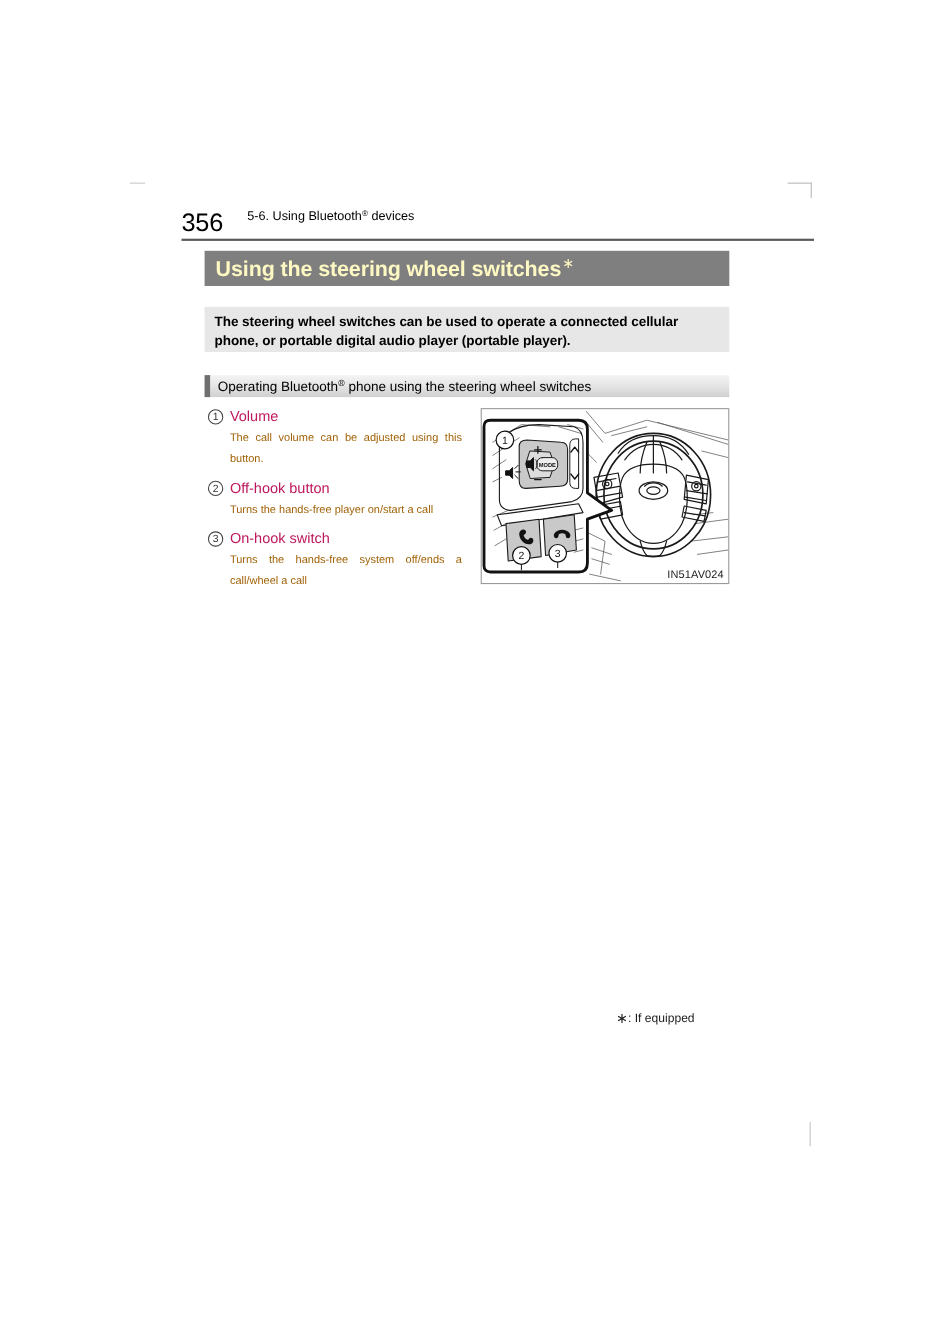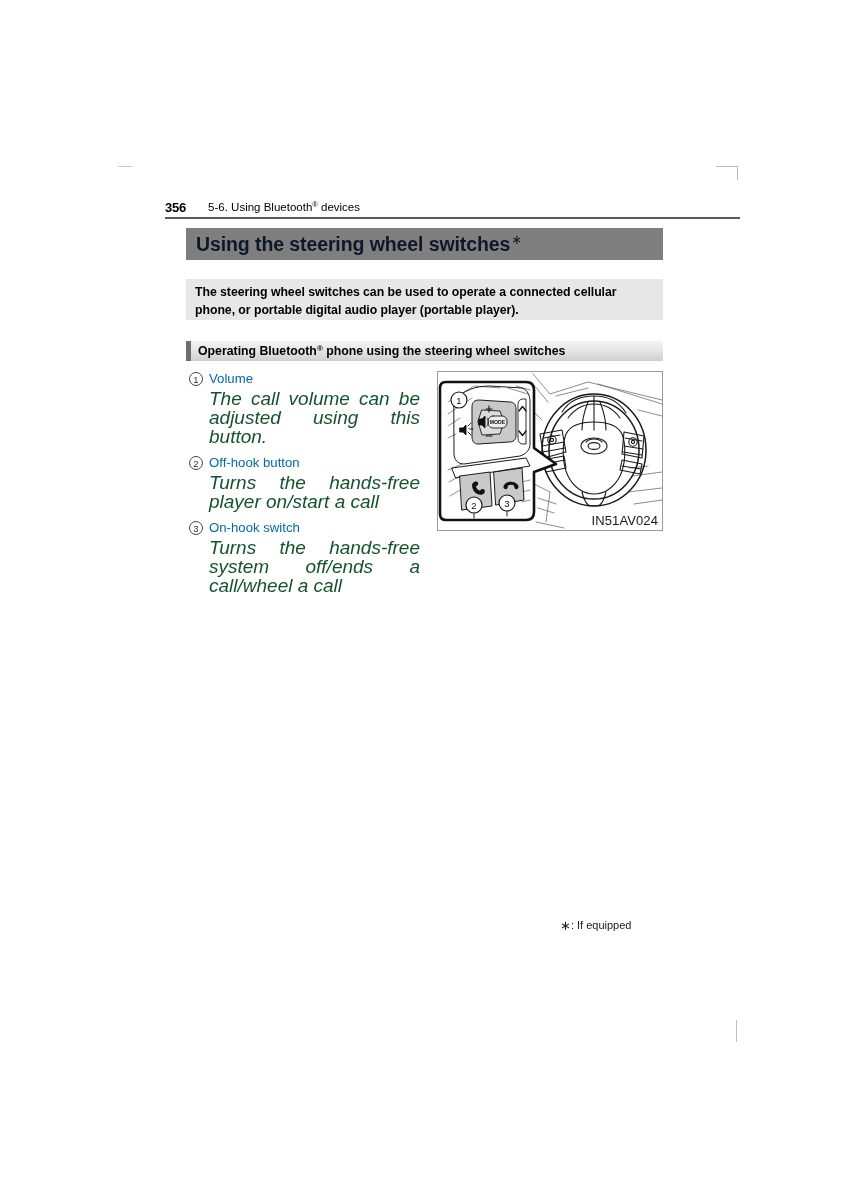--- a/index.html
+++ b/index.html
@@ -30,30 +30,30 @@
   .runhead {
     position: absolute;
     left: 165px;
     top: 188px;
     width: 575px;
     height: 26px;
     display: flex;
     align-items: flex-end;
   }
   .page-number {
-    font-size: 13px;
-    font-weight: bold;
+    font-size: 23px;
+    font-weight: normal;
     letter-spacing: -0.2px;
     line-height: 1;
   }
   .runhead-title {
     font-size: 11.5px;
     line-height: 1;
     margin-left: 22px;
-    margin-bottom: 1px;
+    margin-bottom: 11px;
     white-space: nowrap;
   }
   .runhead-title sup { font-size: 7.5px; vertical-align: 4px; }
 
   .head-rule {
     position: absolute;
     left: 165px;
     top: 217px;
     width: 575px;
     height: 2px;
@@ -67,21 +67,21 @@
     top: 228px;
     width: 477px;
     height: 32px;
     background: #7f7f7f;
     display: flex;
     align-items: center;
     box-sizing: border-box;
     padding-left: 10px;
   }
   .title-bar-text {
-    color: #0f172a;
+    color: #fef9c3;
     font-size: 19.5px;
     font-weight: bold;
     letter-spacing: -0.1px;
     line-height: 1;
     white-space: nowrap;
   }
   .title-bar-text .asterisk {
     font-size: 13px;
     vertical-align: 7px;
     font-weight: normal;
@@ -119,21 +119,21 @@
     box-sizing: border-box;
   }
   .section-head-tab {
     width: 5px;
     height: 20px;
     background: #6f6f6f;
     flex: 0 0 auto;
   }
   .section-head-text {
     font-size: 12.3px;
-    font-weight: bold;
+    font-weight: normal;
     line-height: 1;
     margin-left: 7px;
     white-space: nowrap;
   }
   .section-head-text sup { font-size: 8px; vertical-align: 4px; }
 
   
   .list-col {
     position: absolute;
     left: 189px;
@@ -155,52 +155,51 @@
     line-height: 13px;
     text-align: center;
     margin-top: 3px;
     margin-right: 6px;
     color: #333;
     box-sizing: border-box;
   }
   .li-label {
     font-size: 13.2px;
     line-height: 19px;
-    color: #0369a1;
+    color: #be185d;
     text-align: right;
   }
   .li-desc {
     margin: 1px 0 7px 20px;
-    font-size: 19px;
+    font-size: 10px;
     line-height: 19px;
-    color: #14532d;
+    color: #a16207;
     text-align: justify;
     text-align-last: left;
     width: 211px;
-    font-style: italic;
   }
 
   
   .figure {
     position: absolute;
     left: 437px;
     top: 371px;
     width: 226px;
     height: 160px;
     border: 1px solid #9a9a9a;
     background: #ffffff;
     box-sizing: border-box;
     overflow: hidden;
   }
   .figure svg { display: block; }
   .fig-caption {
     position: absolute;
     right: 4px;
     bottom: 2px;
-    font-size: 13px;
+    font-size: 10px;
     letter-spacing: 0.1px;
     color: #1a1a1a;
     font-family: "Liberation Sans", sans-serif;
     text-align: center;
   }
 
   
   .footnote {
     position: absolute;
     left: 560px;

